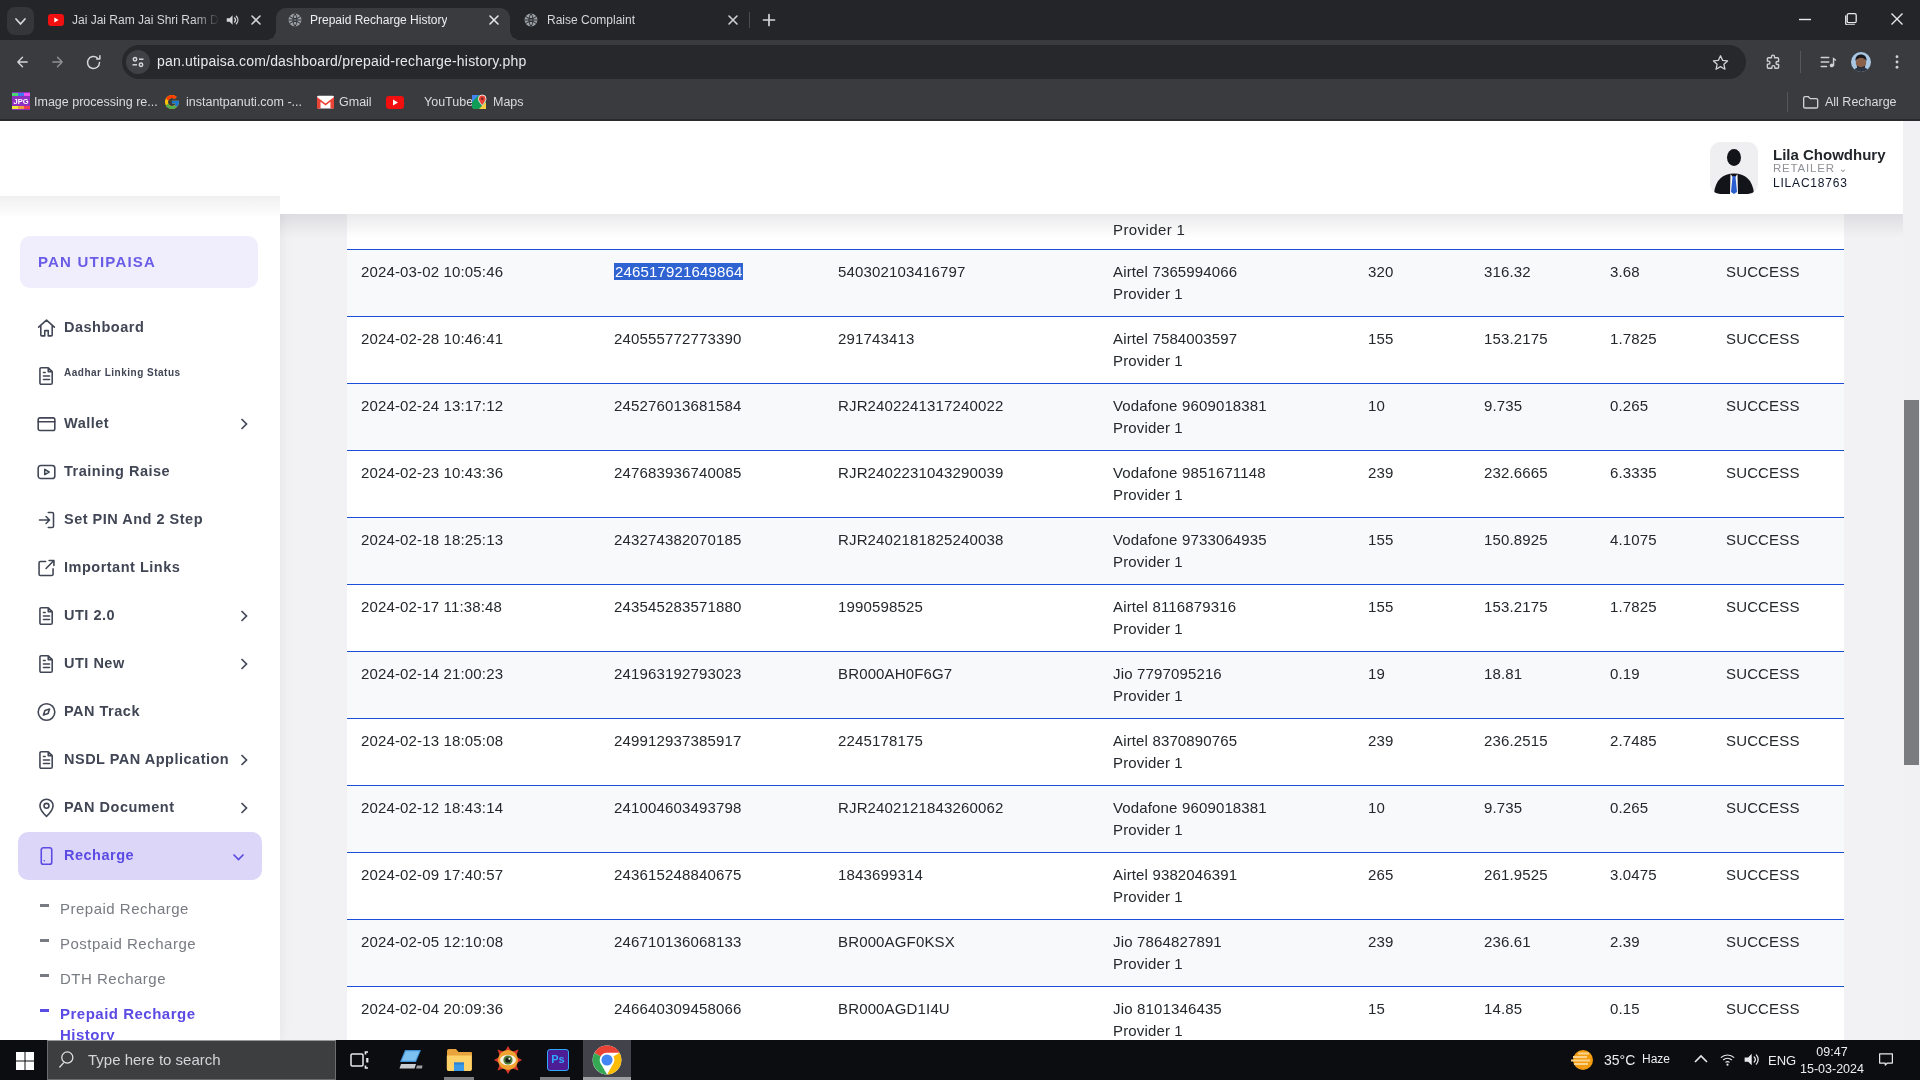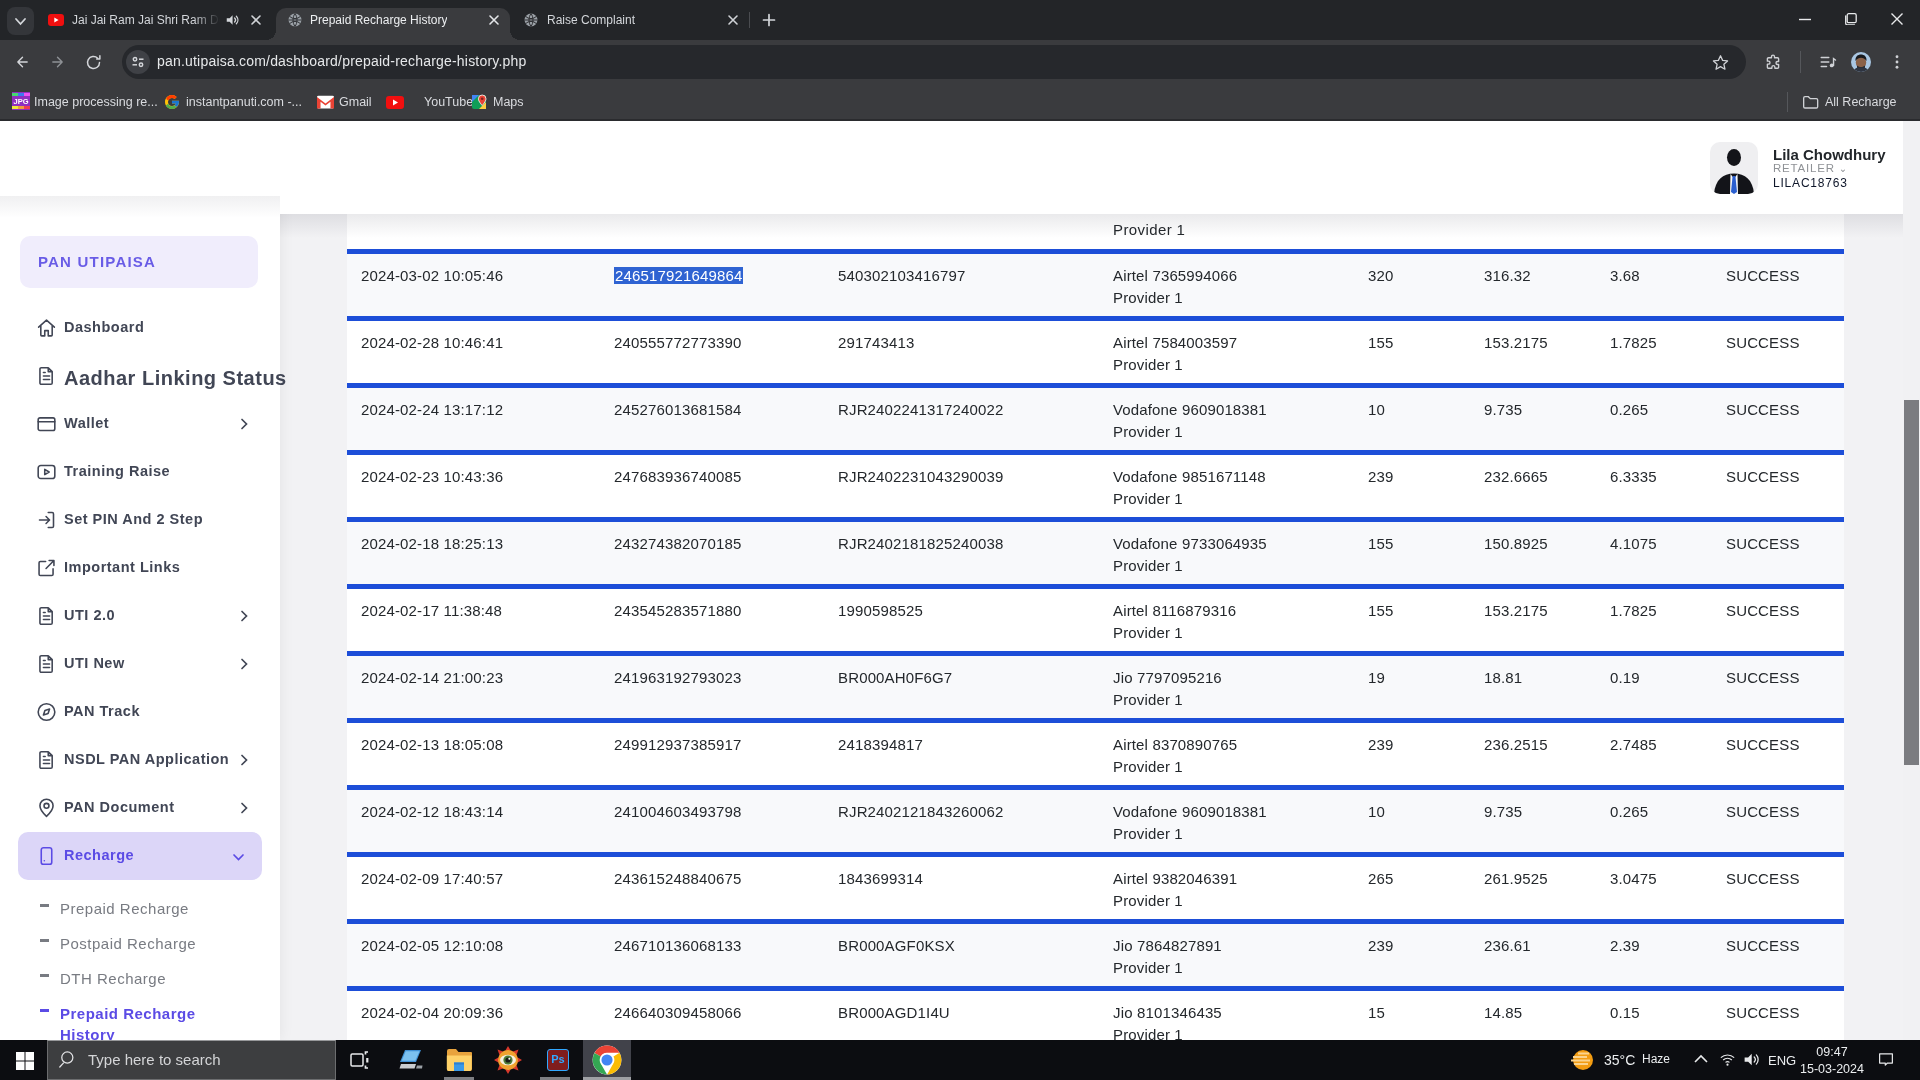--- a/index.html
+++ b/index.html
@@ -20,21 +20,21 @@
   #url { left:157px; top:53px; font-size:14px; color:#e6e8ea; letter-spacing:.2px; }
 
   
   .bmtxt { font-size:12.5px; color:#d9dbdf; }
 
   
   #page { left:0; top:121px; width:1920px; height:919px; background:#f2f2f4; overflow:hidden; }
   #header { left:280px; top:0; width:1623px; height:93px; background:#fff; z-index:5; }
   #sidebar { left:0; top:0; width:280px; height:919px; background:#fff; box-shadow:0 0 14px rgba(0,0,0,.07); z-index:4; }
   #card { left:347px; top:93px; width:1497px; height:826px; background:#fff; }
-  .row { position:absolute; left:0; width:1497px; height:67px; border-top:5px solid #1d4ed8; }
+  .row { position:absolute; left:0; width:1497px; height:67px; border-top:1px solid #1d4ed8; }
   .stripe { background:#f8f9fb; }
   .cell { position:absolute; top:11px; font-size:15px; color:#24282c; letter-spacing:.15px; line-height:22px; white-space:nowrap; font-weight:500; }
   .c1{left:14px}.c2{left:267px}.c3{left:491px}.c4{left:766px}.c5{left:1021px}.c6{left:1137px}.c7{left:1263px}.c8{left:1379px}
   .sub { color:#24282c; }
 
   
   #taskbar { left:0; top:1040px; width:1920px; height:40px; background:#0c0d11; z-index:50; }
   .tbtxt { color:#eceef0; font-size:15px; }
 </style>
 </head>
@@ -270,21 +270,21 @@
           <div class="cell c3">BR000AH0F6G7</div>
           <div class="cell c4">Jio 7797095216<br>Provider 1</div>
           <div class="cell c5">19</div>
           <div class="cell c6">18.81</div>
           <div class="cell c7">0.19</div>
           <div class="cell c8">SUCCESS</div>
         </div>
         <div class="row" style="top:504px">
           <div class="cell c1">2024-02-13 18:05:08</div>
           <div class="cell c2">249912937385917</div>
-          <div class="cell c3">2418394817</div>
+          <div class="cell c3">2245178175</div>
           <div class="cell c4">Airtel 8370890765<br>Provider 1</div>
           <div class="cell c5">239</div>
           <div class="cell c6">236.2515</div>
           <div class="cell c7">2.7485</div>
           <div class="cell c8">SUCCESS</div>
         </div>
         <div class="row stripe" style="top:571px">
           <div class="cell c1">2024-02-12 18:43:14</div>
           <div class="cell c2">241004603493798</div>
           <div class="cell c3">RJR2402121843260062</div>
@@ -342,21 +342,21 @@
   <div class="abs" style="left:20px;top:115px;width:238px;height:52px;border-radius:10px;background:#f0edfc;z-index:6"></div>
   <div class="abs" style="left:38px;top:132px;font-size:15px;font-weight:700;color:#695ce6;letter-spacing:1.2px;z-index:6">PAN UTIPAISA</div>
   <div id="menu">
       <svg class="abs" style="left:36px;top:196px;z-index:7" width="21" height="22" viewBox="0 0 24 24" fill="none" stroke="#414655" stroke-width="1.8" stroke-linecap="round" stroke-linejoin="round">
         <path d="M3 11 L12 3 L21 11 M5.5 9.5 V20 a1 1 0 0 0 1 1 H10 v-6 h4 v6 h3.5 a1 1 0 0 0 1-1 V9.5"></path>
       </svg>
       <div class="abs" style="left:64px;top:198px;font-size:14.5px;font-weight:600;color:#414655;letter-spacing:.5px;z-index:7">Dashboard</div>
       <svg class="abs" style="left:36px;top:244px;z-index:7" width="21" height="22" viewBox="0 0 24 24" fill="none" stroke="#414655" stroke-width="1.8" stroke-linecap="round" stroke-linejoin="round">
         <path d="M6 2.5 h8 l4.5 4.5 V20 a1.5 1.5 0 0 1 -1.5 1.5 H6 A1.5 1.5 0 0 1 4.5 20 V4 A1.5 1.5 0 0 1 6 2.5 Z M14 2.5 V7 h4.5 M8.5 12 h7 M8.5 16 h7 M8.5 8 h2"></path>
       </svg>
-      <div class="abs" style="left:64px;top:246px;font-size:20px;font-weight:600;color:#414655;letter-spacing:.5px;z-index:7">Aadhar Linking Status</div>
+      <div class="abs" style="left:64px;top:246px;font-size:10px;font-weight:600;color:#414655;letter-spacing:.5px;z-index:7">Aadhar Linking Status</div>
       <svg class="abs" style="left:36px;top:292px;z-index:7" width="21" height="22" viewBox="0 0 24 24" fill="none" stroke="#414655" stroke-width="1.8" stroke-linecap="round" stroke-linejoin="round">
         <rect x="2.5" y="5" width="19" height="14.5" rx="2"></rect>
         <path d="M2.5 9.5 h19"></path>
       </svg>
       <div class="abs" style="left:64px;top:294px;font-size:14.5px;font-weight:600;color:#414655;letter-spacing:.5px;z-index:7">Wallet</div>
       <svg class="abs" style="left:238px;top:297px;z-index:7" width="12" height="12" viewBox="0 0 12 12" fill="none" stroke="#414655" stroke-width="1.7" stroke-linecap="round">
         <path d="M4 1.5 L8.5 6 L4 10.5"></path>
       </svg>
       <svg class="abs" style="left:36px;top:340px;z-index:7" width="21" height="22" viewBox="0 0 24 24" fill="none" stroke="#414655" stroke-width="1.8" stroke-linecap="round" stroke-linejoin="round">
         <rect x="2.5" y="4.5" width="19" height="15" rx="3"></rect>
@@ -464,21 +464,21 @@
 
 <svg class="abs" style="left:494px;top:1046px;z-index:51" width="28" height="28" viewBox="0 0 28 28">
   <path d="M14 0 L17.5 6 L24.5 3.5 L22 10.5 L28 14 L22 17.5 L24.5 24.5 L17.5 22 L14 28 L10.5 22 L3.5 24.5 L6 17.5 L0 14 L6 10.5 L3.5 3.5 L10.5 6 Z" fill="#d8392b"></path>
   <circle cx="14" cy="14" r="10" fill="#f0a32f"></circle>
   <ellipse cx="14" cy="14" rx="8" ry="5.2" fill="#f6f0df"></ellipse>
   <circle cx="14" cy="14" r="4.6" fill="#4e7d37"></circle>
   <circle cx="14" cy="14" r="2.6" fill="#1a1c18"></circle>
   <circle cx="15.3" cy="12.8" r="1" fill="#fff"></circle>
 </svg>
 
-<div class="abs" style="left:547px;top:1049px;width:22px;height:22px;background:#7f1d1d;border:1.5px solid #31a8ff;border-radius:3px;z-index:51">
+<div class="abs" style="left:547px;top:1049px;width:22px;height:22px;background:#4c1d95;border:1.5px solid #31a8ff;border-radius:3px;z-index:51">
   <div style="color:#31a8ff;font-size:11px;font-weight:bold;text-align:center;line-height:19px;font-family:'Liberation Sans'">Ps</div>
 </div>
 
 <div class="abs" style="left:583px;top:1040px;width:48px;height:40px;background:#41424a;z-index:51"></div>
 <svg class="abs" style="left:592px;top:1045px;z-index:52" width="30" height="30" viewBox="0 0 100 100">
   <circle cx="50" cy="50" r="48" fill="#fff"></circle>
   <path d="M50 2 a48 48 0 0 1 41.6 24 L50 26 A24 24 0 0 0 29 38 L8.5 26.5 A48 48 0 0 1 50 2 Z" fill="#ea4335"></path>
   <path d="M8.3 26.8 L29 38 a24 24 0 0 0 0 24 L50 98 A48 48 0 0 1 8.3 26.8 Z" fill="#34a853" transform="translate(0,0)"></path>
   <path d="M91.7 26.2 A48 48 0 0 1 50.5 98 L71 62 a24 24 0 0 0 0.5 -24 Z" fill="#fbbc05" transform="rotate(0 50 50)"></path>
   <circle cx="50" cy="50" r="23" fill="#fff"></circle>

